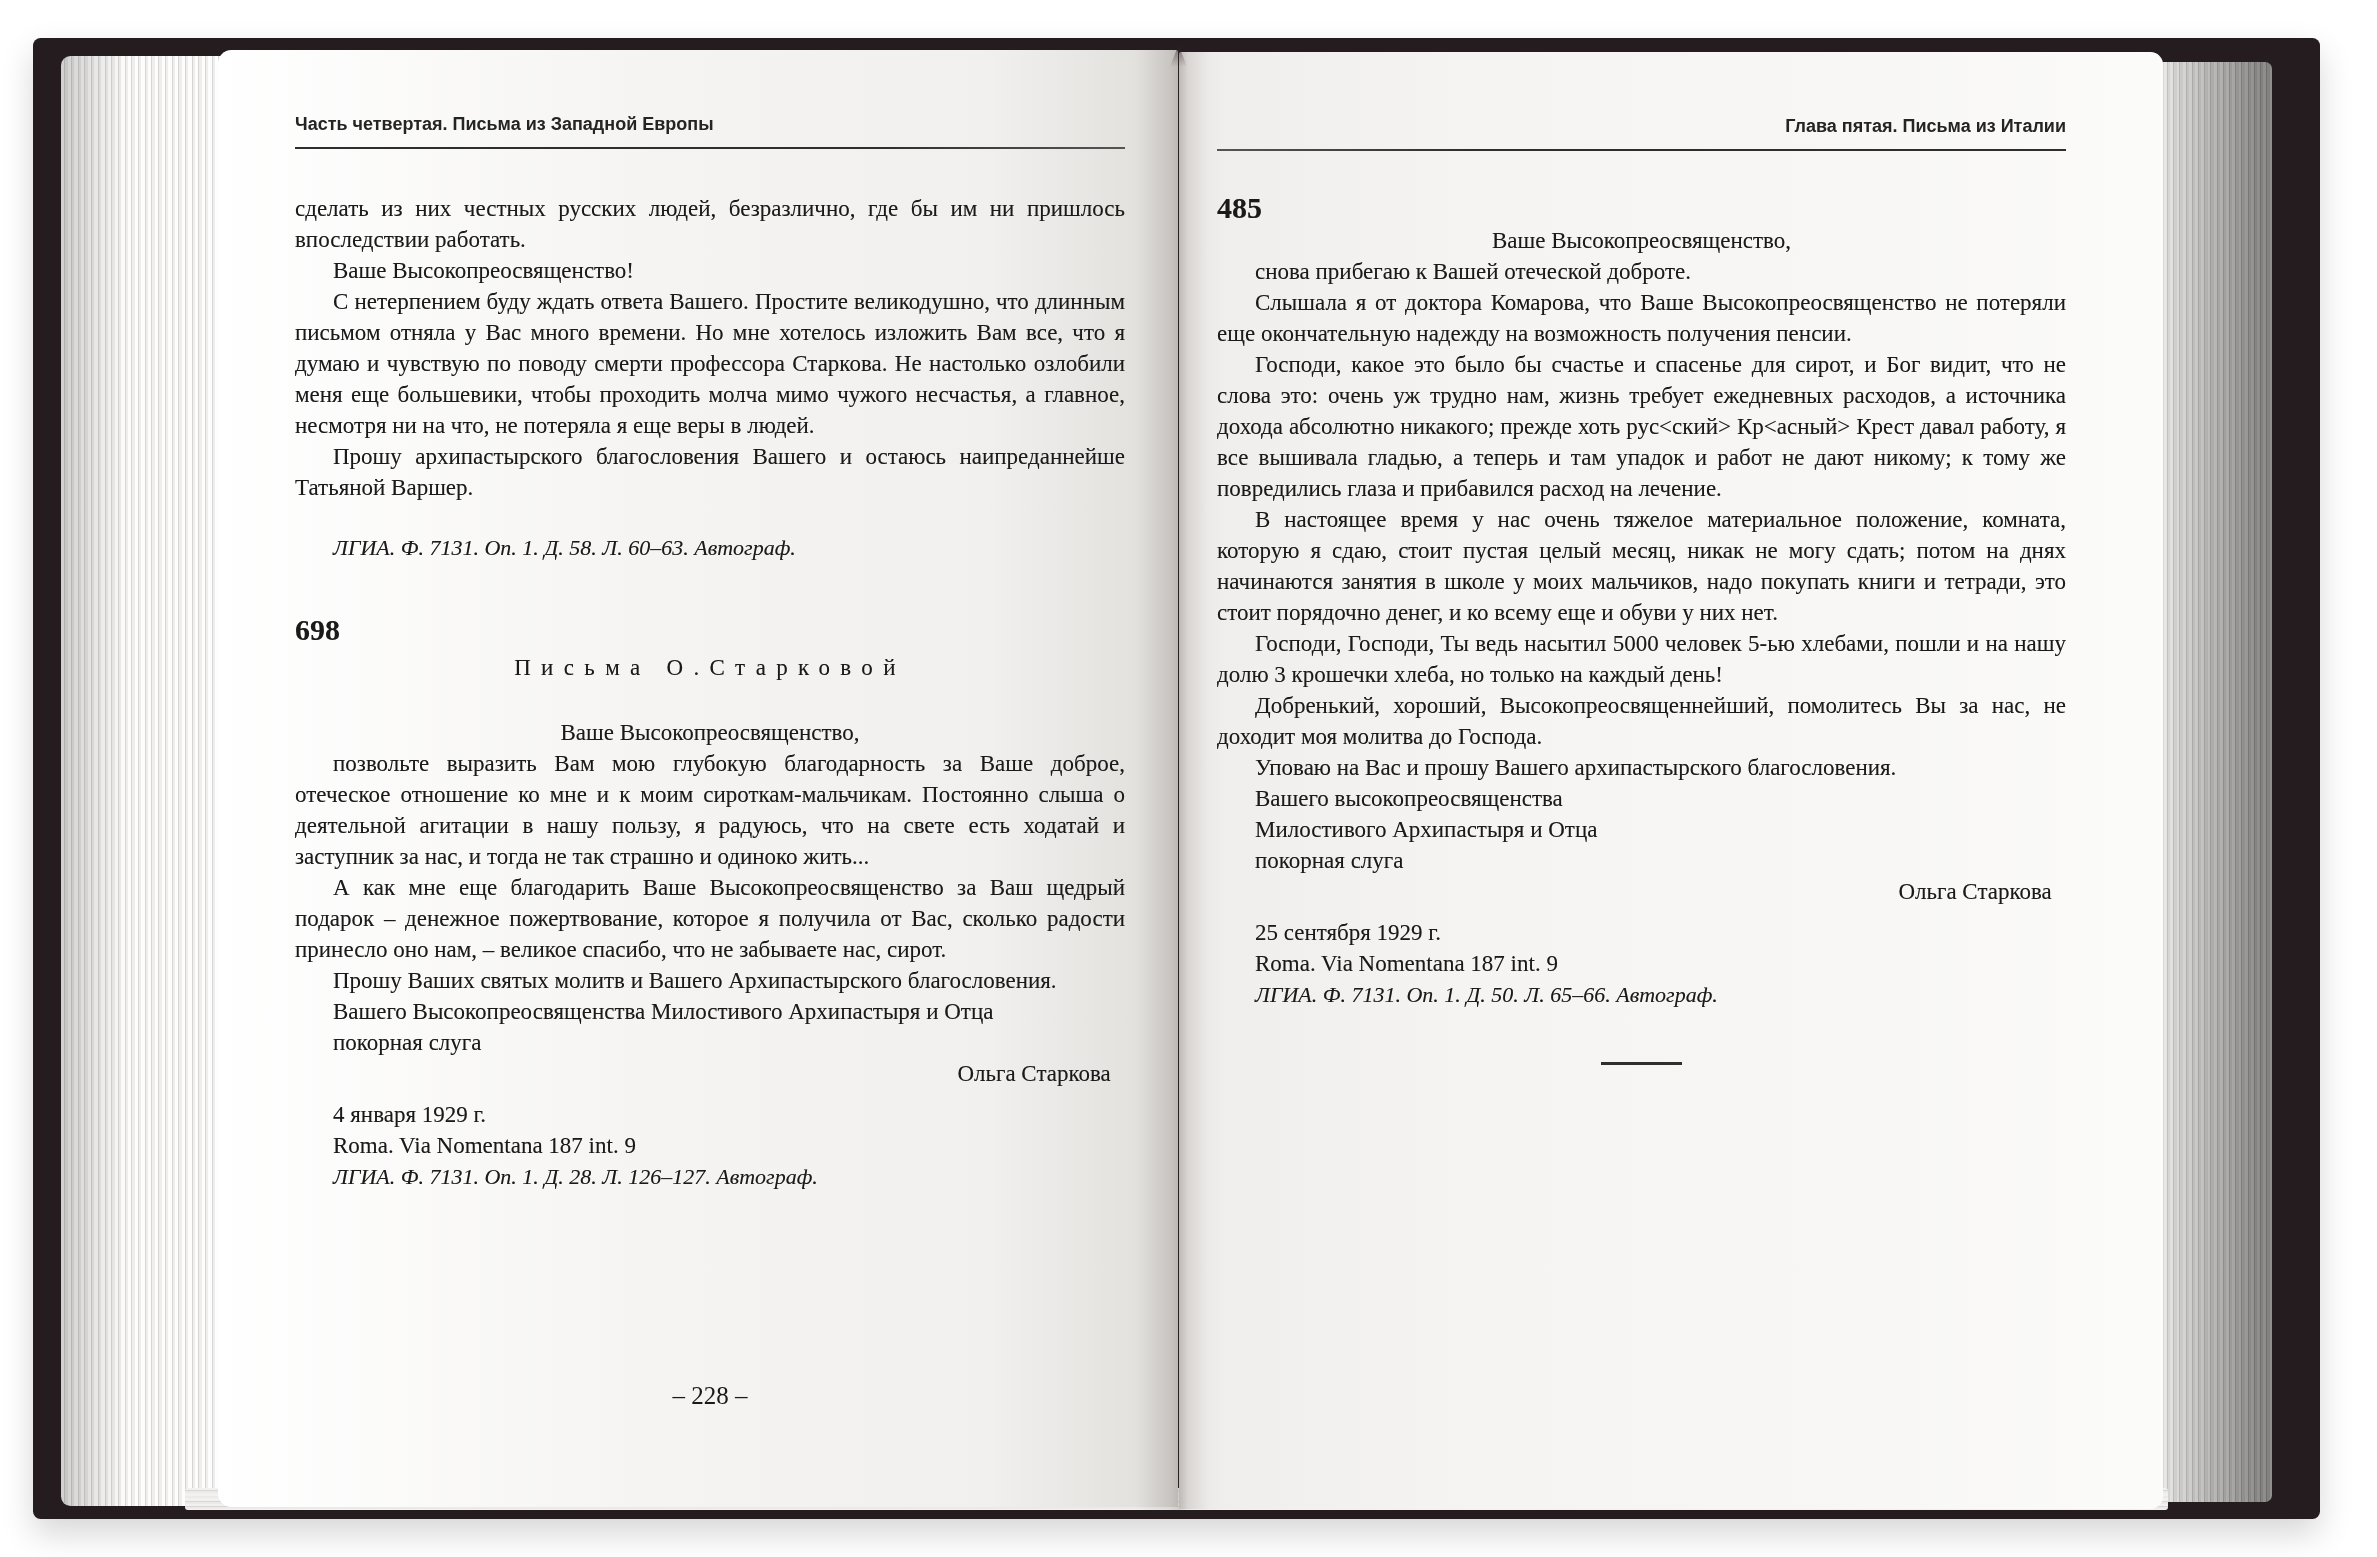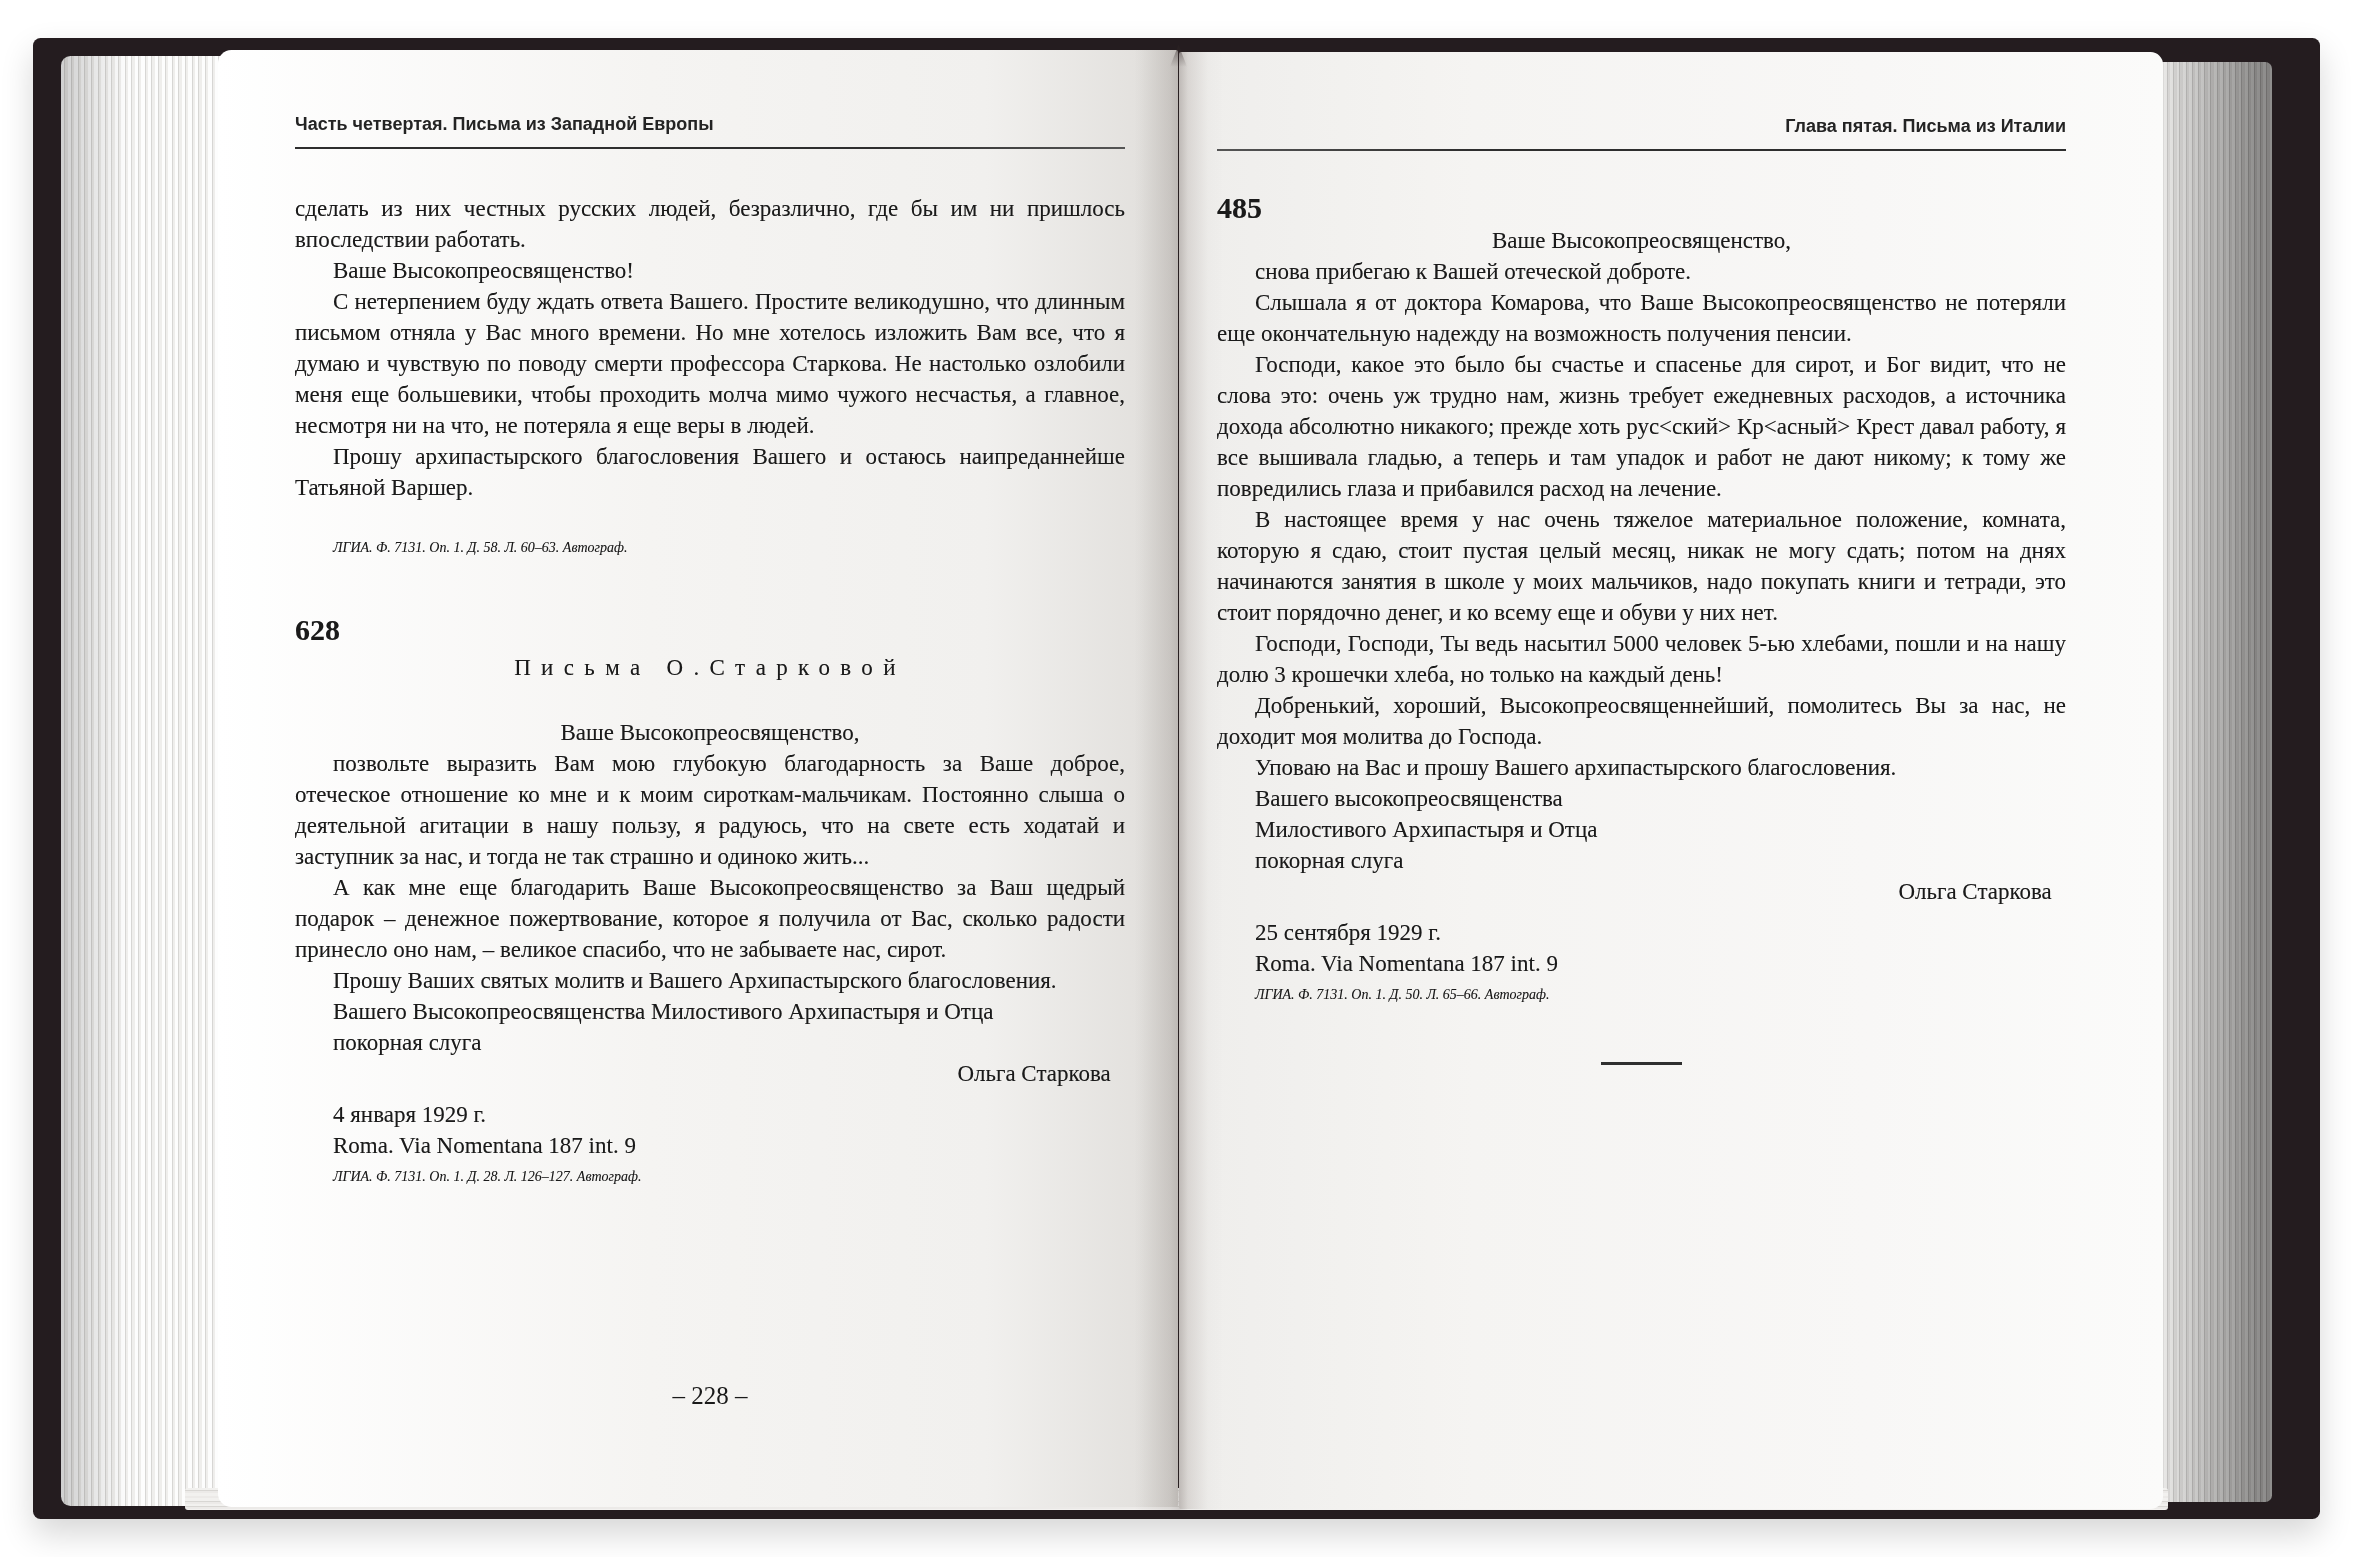--- a/index.html
+++ b/index.html
@@ -73,21 +73,21 @@
   }
   .runhead.right { text-align: right; }
   .rule { height: 1.9px; background: linear-gradient(90deg, #2e2e2e 70%, #555); margin-top: 12.4px; }
   .rule.rev { background: linear-gradient(90deg, #555, #2e2e2e 30%); }
   p { margin: 0; text-indent: 38px; text-align: justify; }
   p.cont { text-indent: 0; }
   .salutation { text-align: center; text-indent: 0; }
   .num { font-weight: bold; font-size: 30px; }
   .letter-title { text-align: center; text-indent: 0; letter-spacing: 0.45em; }
   .sig { text-align: right; text-indent: 0; padding-right: 14.3px; }
-  .src { font-style: italic; font-size: 14px; text-align: left; }
+  .src { font-style: italic; font-size: 22px; text-align: left; }
   .pageno {
     position: absolute; left: 295px; top: 1382px; width: 830px;
     text-align: center; font-size: 25px; color: #1a1a1a; z-index: 5;
   }
   .divider { width: 81px; height: 2.9px; background: #2f2f2f; margin: 0 auto; }
   .g4 { margin-top: 1.9px; } .g16 { margin-top: 7.6px; } .g20 { margin-top: 9.5px; }
   .g56 { } .g60 { margin-top: 28.5px; } .g72 { margin-top: 34px; }
   .g86 { margin-top: 41px; } .g92 { margin-top: 44px; } .g108 { margin-top: 51px; }
   .g110 { margin-top: 52px; }
 </style>
@@ -108,21 +108,21 @@
   <div class="runhead">Часть четвертая. Письма из Западной Европы</div>
   <div class="rule"></div>
 
   <p class="cont g92">сделать из них честных русских людей, безразлично, где бы им ни пришлось впоследствии работать.</p>
   <p>Ваше Высокопреосвященство!</p>
   <p>С нетерпением буду ждать ответа Вашего. Простите великодушно, что длинным письмом отняла у Вас много времени. Но мне хотелось изложить Вам все, что я думаю и чувствую по поводу смерти профессора Старкова. Не настолько озлобили меня еще большевики, чтобы проходить молча мимо чужого несчастья, а главное, несмотря ни на что, не потеряла я еще веры в людей.</p>
   <p>Прошу архипастырского благословения Вашего и остаюсь наипреданнейше Татьяной Варшер.</p>
 
   <p class="src g60">ЛГИА. Ф. 7131. Оп. 1. Д. 58. Л. 60–63. Автограф.</p>
 
-  <div class="num g108">628</div>
+  <div class="num g108">698</div>
   <div class="letter-title g16">Письма О.Старковой</div>
 
   <p class="salutation g72">Ваше Высокопреосвященство,</p>
   <p>позвольте выразить Вам мою глубокую благодарность за Ваше доброе, отеческое отношение ко мне и к моим сироткам-мальчикам. Постоянно слыша о деятельной агитации в нашу пользу, я радуюсь, что на свете есть ходатай и заступник за нас, и тогда не так страшно и одиноко жить...</p>
   <p>А как мне еще благодарить Ваше Высокопреосвященство за Ваш щедрый подарок – денежное пожертвование, которое я получила от Вас, сколько радости принесло оно нам, – великое спасибо, что не забываете нас, сирот.</p>
   <p>Прошу Ваших святых молитв и Вашего Архипастырского благословения.</p>
   <p>Вашего Высокопреосвященства Милостивого Архипастыря и Отца</p>
   <p>покорная слуга</p>
   <p class="sig">Ольга Старкова</p>
   <p class="g20">4 января 1929 г.</p>

